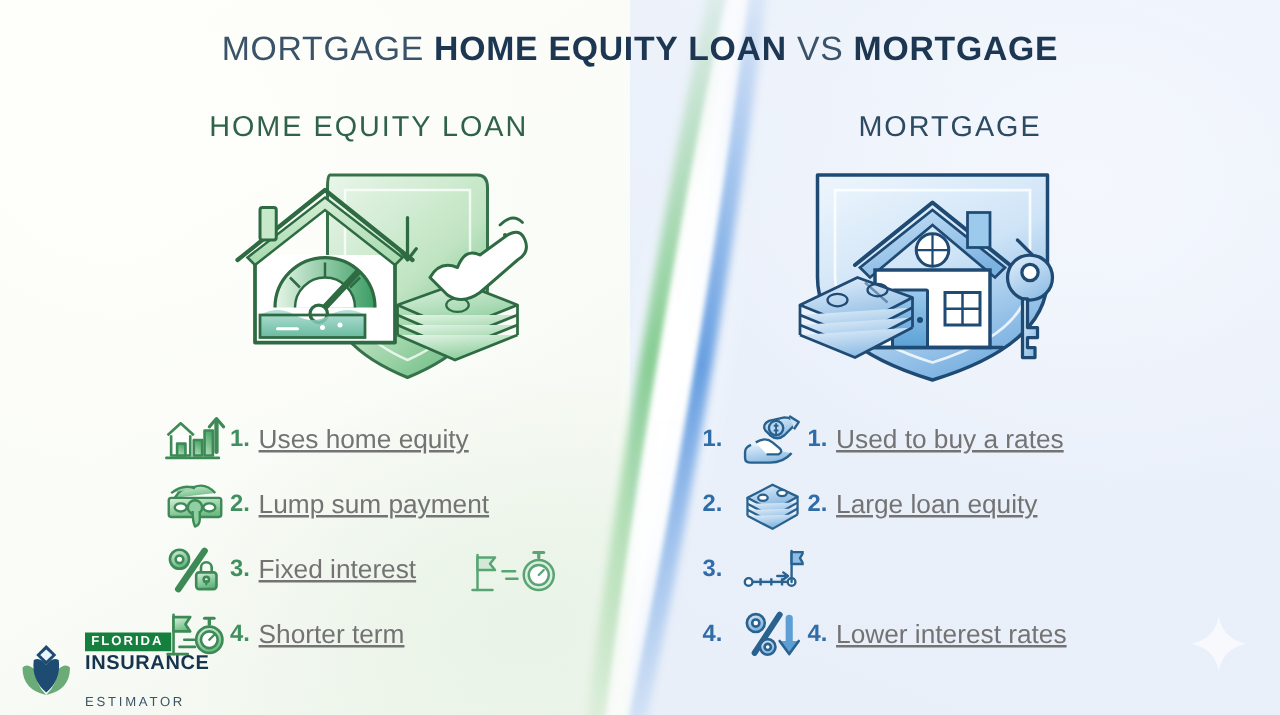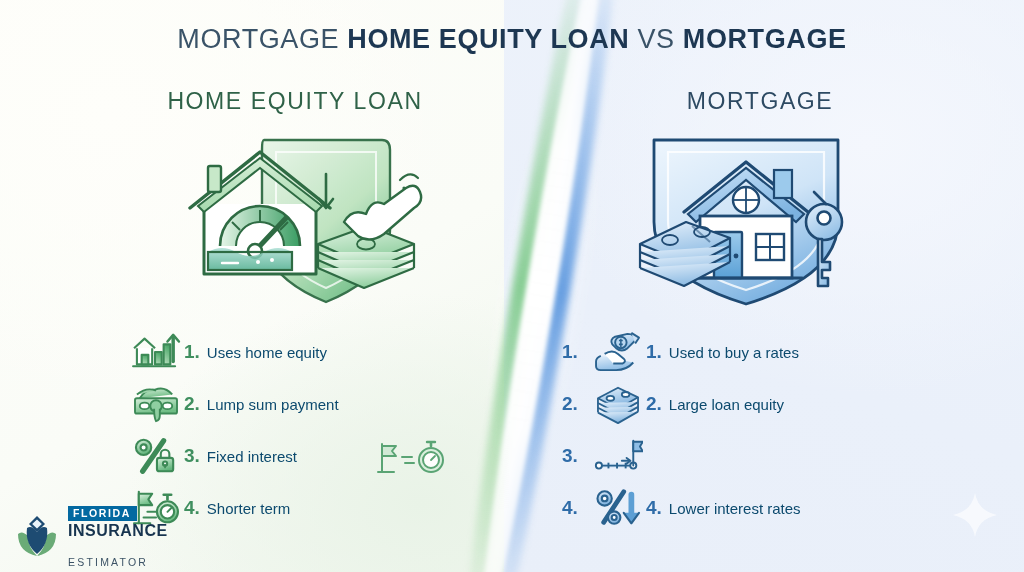--- a/index.html
+++ b/index.html
@@ -164,23 +164,24 @@
   }
   .row .num {
     font-size: 19px;
     font-weight: 600;
     flex: 0 0 auto;
     padding-right: 7px;
   }
   .list-left .num  { color: #3f8f5f; }
   .list-right .num { color: #2f6ca8; }
   .row .label {
-    font-size: 15px;
-    color: #0c4a6e;
+    font-size: 21px;
+    color: #737373;
     white-space: nowrap;
+    text-decoration: underline;
   }
   .row .num-spacer { width: 0; }
 
   
   .stray-icon {
     position: absolute;
     left: 376px; top: 440px;
     width: 74px; height: 40px;
     opacity: 0.92;
   }
@@ -199,21 +200,21 @@
     left: 14px; top: 506px;
     display: flex;
     align-items: center;
     gap: 8px;
   }
   .logo-mark { width: 46px; height: 46px; flex: 0 0 auto; }
   .logo-text { display: flex; flex-direction: column; line-height: 1; }
   .logo-florida {
     display: inline-block;
     align-self: flex-start;
-    background: #0369a1;
+    background: #15803d;
     color: #ffffff;
     font-size: 10.5px;
     font-weight: 700;
     letter-spacing: 1.6px;
     padding: 2px 6px 2px 5px;
     margin-bottom: 2px;
   }
   .logo-insurance {
     font-size: 16px;
     font-weight: 700;

